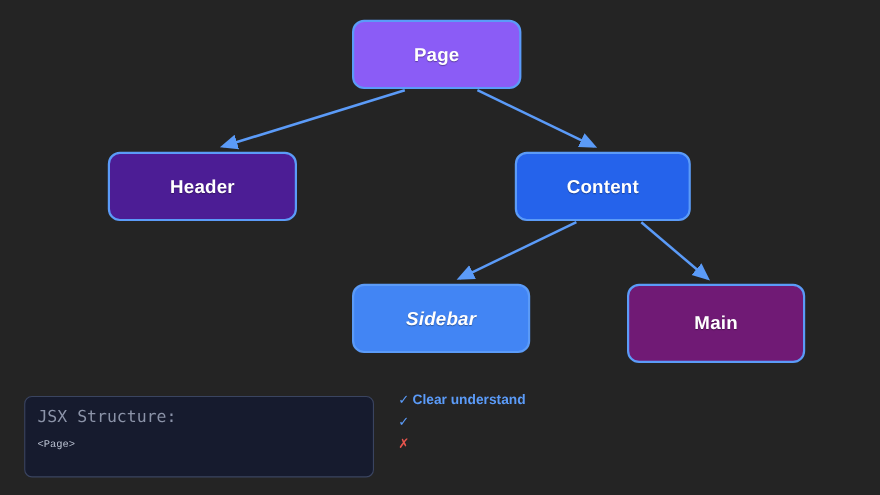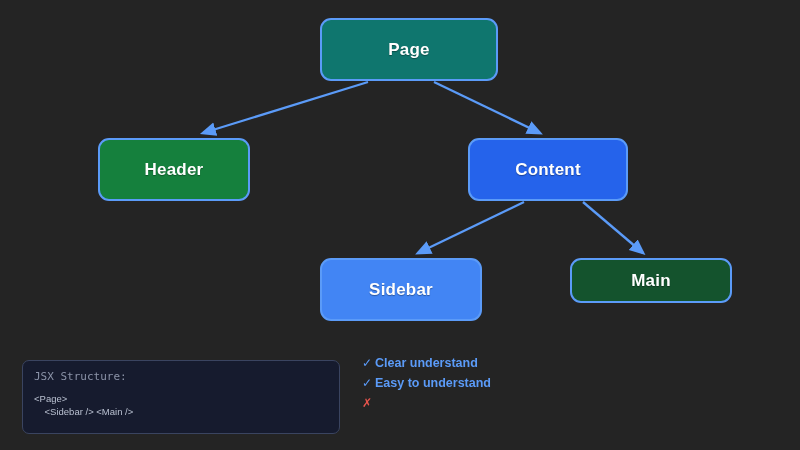--- a/index.html
+++ b/index.html
@@ -36,48 +36,48 @@
     display: flex;
     align-items: center;
     justify-content: center;
     color: #ffffff;
     font-weight: bold;
     font-size: 17px;
     letter-spacing: 0.2px;
     text-shadow: 0 1px 1px rgba(0,0,0,0.35);
     z-index: 2;
   }
-  .node-page    { left: 320px; top: 18px;  width: 178px; height: 63px; background: #0f766e; }
-  .node-header  { left: 98px;  top: 138px; width: 152px; height: 63px; background: #15803d; }
+  .node-page    { left: 320px; top: 18px;  width: 154px; height: 63px; background: #8b5cf6; }
+  .node-header  { left: 98px;  top: 138px; width: 172px; height: 63px; background: #4c1d95; }
   .node-content { left: 468px; top: 138px; width: 160px; height: 63px; background: #2563eb; }
-  .node-sidebar { left: 320px; top: 258px; width: 162px; height: 63px; background: #4285f4; }
-  .node-main    { left: 570px; top: 258px; width: 162px; height: 45px; background: #14532d; }
+  .node-sidebar { left: 320px; top: 258px; width: 162px; height: 63px; background: #4285f4; font-style: italic; }
+  .node-main    { left: 570px; top: 258px; width: 162px; height: 72px; background: #701a75; }
 
   .code-box {
     position: absolute;
     left: 22px;
     top: 360px;
     width: 318px;
     height: 74px;
     box-sizing: border-box;
     background: #161b2e;
     border: 1px solid #3a4460;
     border-radius: 7px;
     padding: 9px 11px 0 11px;
     overflow: hidden;
   }
   .code-title {
     font-family: "DejaVu Sans Mono", monospace;
-    font-size: 11px;
+    font-size: 15px;
     color: #8b93a8;
     margin-bottom: 9px;
     white-space: pre;
   }
   .code-line {
-    font-family: Liberation Sans, sans-serif;
+    font-family: Liberation Mono, monospace;
     font-size: 9.5px;
     color: #b9c0d0;
     white-space: pre;
     line-height: 13px;
   }
 
   .notes {
     position: absolute;
     left: 362px;
     top: 356px;
@@ -128,30 +128,28 @@
   <div class="node node-sidebar">
     <span>Sidebar</span>
   </div>
   <div class="node node-main">
     <span>Main</span>
   </div>
 
   <div class="code-box">
     <div class="code-title">JSX Structure:</div>
     <div class="code-line">&lt;Page&gt;</div>
-    <div class="code-line">    &lt;Sidebar /&gt; &lt;Main /&gt;</div>
   </div>
 
   <div class="notes">
     <div class="note-row note-good">
       <span class="note-mark">✓</span>
       <span>Clear understand</span>
     </div>
     <div class="note-row note-good">
       <span class="note-mark">✓</span>
-      <span>Easy to understand</span>
     </div>
     <div class="note-row note-bad">
       <span class="note-mark">✗</span>
     </div>
   </div>
 
 </div>
 
 </body></html>

